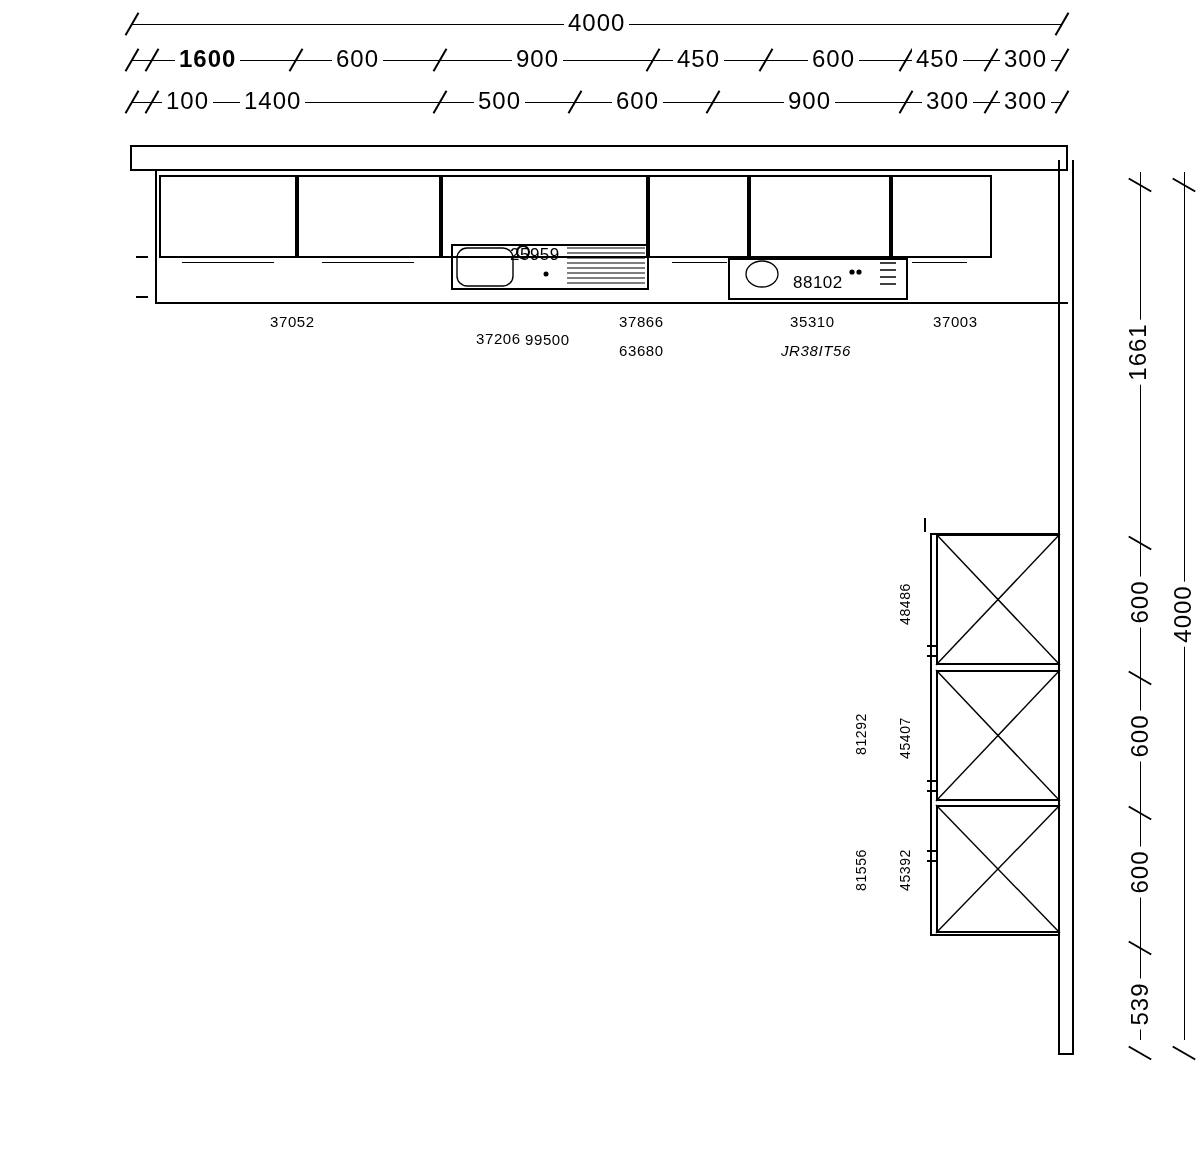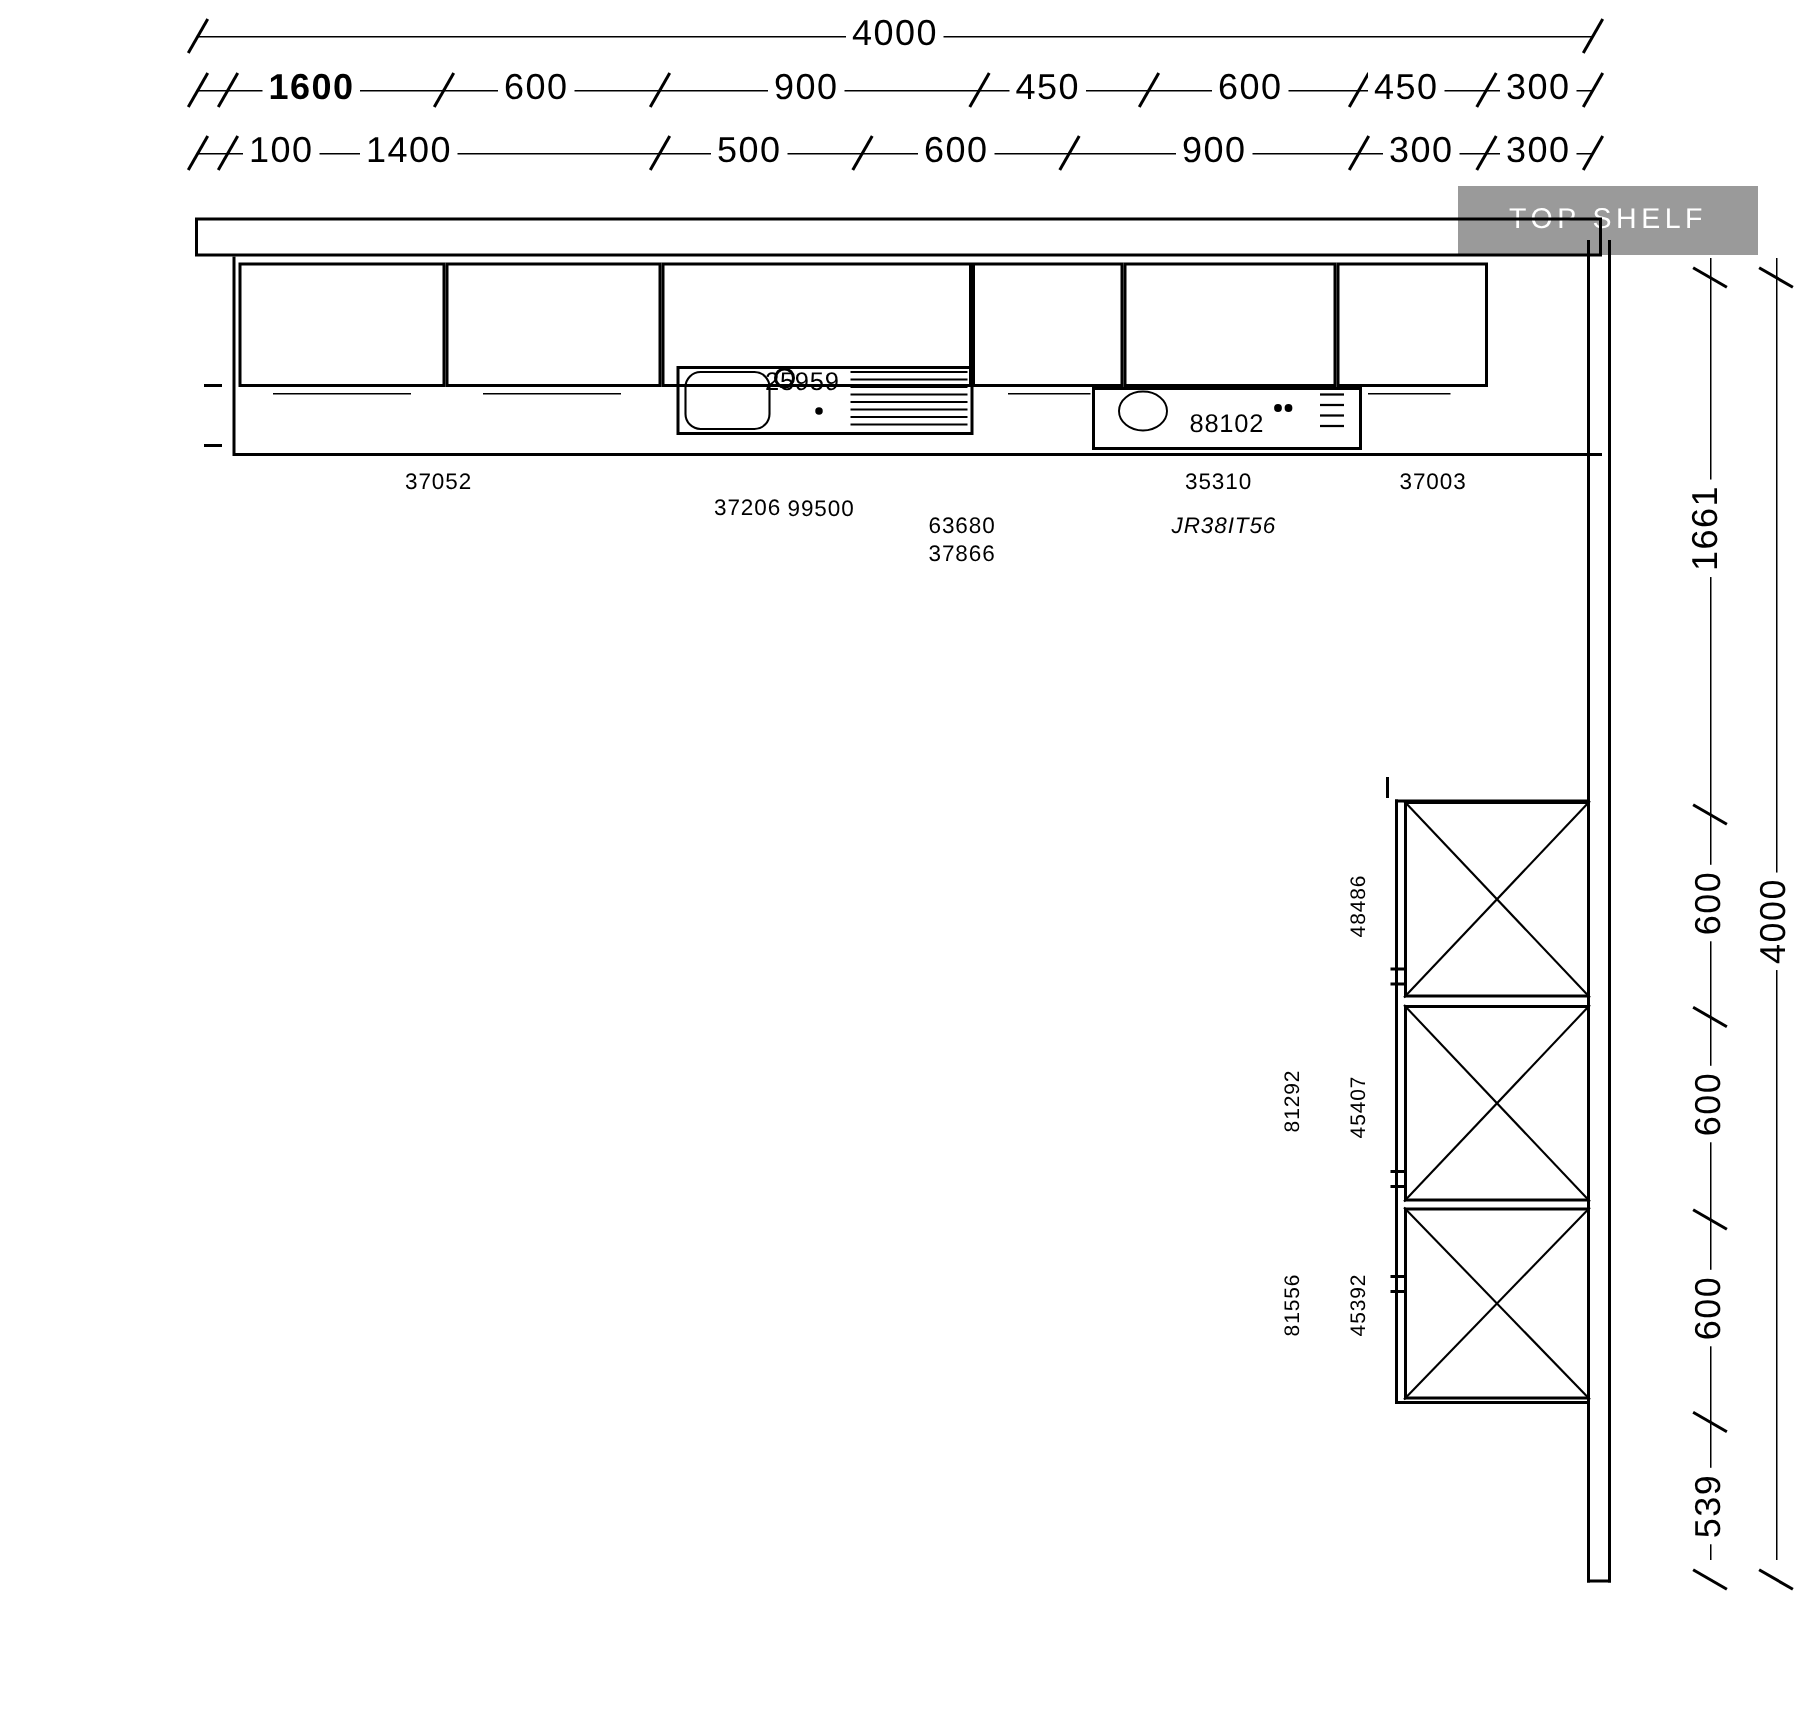--- a/index.html
+++ b/index.html
@@ -67,23 +67,20 @@
   <div class="tick" style="left:978px;top:89px;"></div>
   <div class="tick" style="left:1049px;top:89px;"></div>
   <div class="dim" style="left:150px;top:87px;">100</div>
   <div class="dim" style="left:228px;top:87px;">1400</div>
   <div class="dim" style="left:462px;top:87px;">500</div>
   <div class="dim" style="left:600px;top:87px;">600</div>
   <div class="dim" style="left:772px;top:87px;">900</div>
   <div class="dim" style="left:910px;top:87px;">300</div>
   <div class="dim" style="left:988px;top:87px;">300</div>
 
-  <div class="logo">
-    <span>TOP SHELF</span>
-  </div>
 
   <div class="box" style="left:118px;top:145px;width:938px;height:26px;"></div>
 
   <div class="ln h2" style="left:143px;top:302px;width:913px;"></div>
   <div class="ln v2" style="left:143px;top:171px;height:131px;"></div>
 
   <div class="box" style="left:147px;top:175px;width:138px;height:83px;"></div>
   <div class="box" style="left:285px;top:175px;width:144px;height:83px;"></div>
   <div class="box" style="left:429px;top:175px;width:207px;height:83px;"></div>
   <div class="box" style="left:636px;top:175px;width:101px;height:83px;"></div>
@@ -125,21 +122,21 @@
       <line x1="152" y1="5" x2="168" y2="5"></line>
       <line x1="152" y1="12" x2="168" y2="12"></line>
       <line x1="152" y1="19" x2="168" y2="19"></line>
       <line x1="152" y1="26" x2="168" y2="26"></line>
     </g>
   </svg>
   <div class="txt" style="left:781px;top:273px;font-size:17px;">88102</div>
 
   <div class="code" style="left:258px;top:313px;">37052</div>
   <div class="code" style="left:464px;top:313px;margin-top:17px;">37206</div>
-  <div class="code" style="left:607px;top:313px;margin-top:48px;">37866</div>
+  <div class="code" style="left:607px;top:313px;">37866</div>
   <div class="code" style="left:778px;top:313px;">35310</div>
   <div class="code" style="left:921px;top:313px;">37003</div>
 
   <div class="code" style="left:513px;top:331px;">99500</div>
   <div class="code" style="left:607px;top:342px;">63680</div>
   <div class="code" style="left:769px;top:342px;font-style:italic;">JR38IT56</div>
 
   <div class="ln v2" style="left:1046px;top:160px;height:895px;"></div>
   <div class="ln v2" style="left:1060px;top:160px;height:895px;"></div>
   <div class="ln h2" style="left:1046px;top:1053px;width:16px;"></div>

